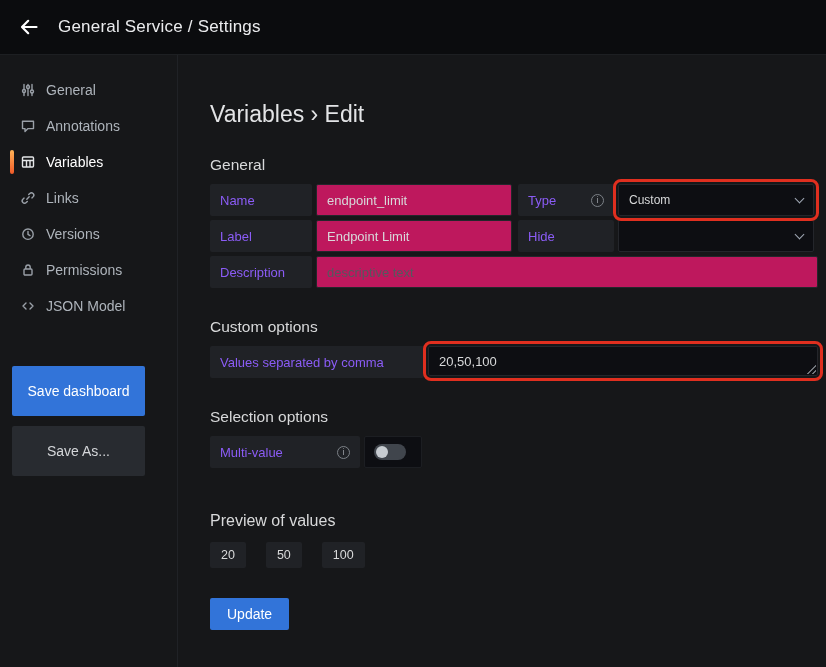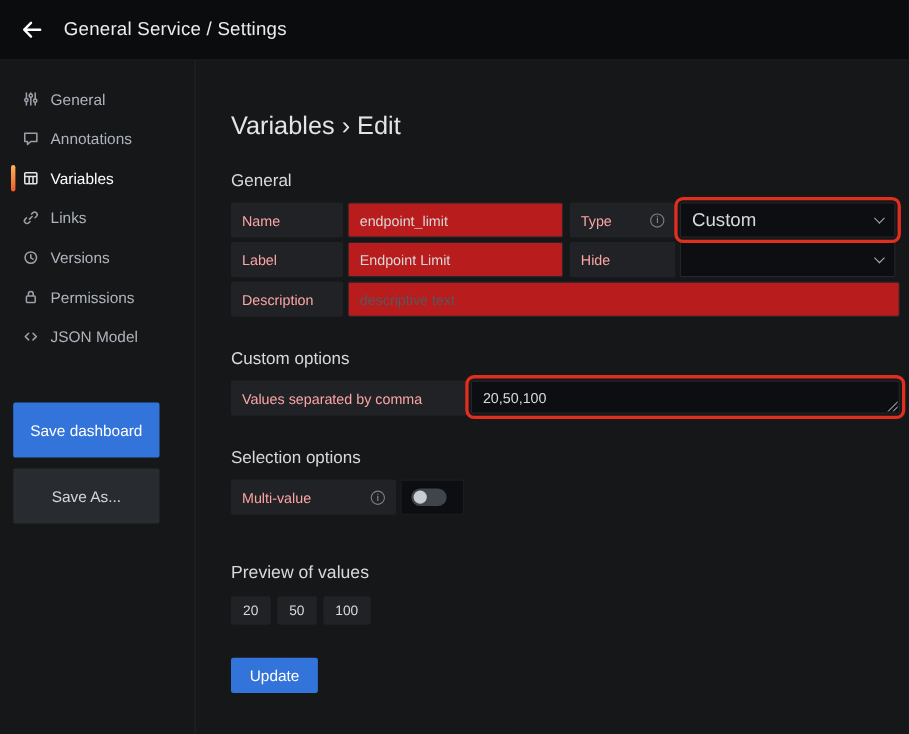--- a/index.html
+++ b/index.html
@@ -45,38 +45,38 @@
   .btn-saveas{margin:10px 12px 0;background:#282b30;color:#d4d6d9}
   
   .main{position:absolute;top:54px;left:178px;right:0;bottom:0;padding:47px 8px 0 32px}
   .page-title{font-size:23px;font-weight:400;color:#e3e4e6;margin:0}
   .section-heading{font-size:15.5px;font-weight:500;color:#d8d9da;margin:28px 0 10px}
   .section-heading.tight{margin-top:30px}
   .section-heading.preview-h{margin-top:44px;font-size:16px}
   .form-row{display:flex;align-items:flex-start;margin-bottom:4px}
   .gf-label{
     background:#202226;height:32px;display:flex;align-items:center;
-    padding:0 10px;font-size:13px;font-weight:500;color:#fca5a5;
+    padding:0 10px;font-size:13px;font-weight:500;color:#8b5cf6;
     border-radius:2px;margin-right:4px;flex:none;
   }
   .w-102{width:102px}
   .w-96{width:96px;justify-content:space-between;margin-left:6px}
   .w-214{width:214px}
   .w-150{width:150px;justify-content:space-between}
   .gf-input{
-    background:#b91c1c;border:1px solid #24262b;border-radius:2px;height:32px;
+    background:#be185d;border:1px solid #24262b;border-radius:2px;height:32px;
     padding:0 10px;color:#d8d9da;font-size:13px;font-family:inherit;outline:none;
   }
   .gf-input::placeholder{color:#55585e}
   .w-input{width:196px;flex:none}
   .grow{flex:1 1 auto}
   .gf-select{
     width:196px;height:32px;background:#0d0e12;border:1px solid #24262b;border-radius:2px;
     display:flex;align-items:center;justify-content:space-between;padding:0 10px;
-    font-size:17px;color:#d8d9da;cursor:pointer;gap:24px;
+    font-size:12px;color:#d8d9da;cursor:pointer;gap:24px;
   }
   .caret{width:7px;height:7px;border-right:1.5px solid #9fa7b3;border-bottom:1.5px solid #9fa7b3;
     transform:rotate(45deg);margin-top:-3px;flex:none}
   .rel{position:relative;flex:none}
   .ring{position:absolute;inset:-5px;border:3px solid var(--highlight-red);border-radius:8px;pointer-events:none;z-index:3}
   .gf-textarea{
     width:390px;height:30px;resize:none;overflow:hidden;display:block;
     background:#0d0e12;border:1px solid #24262b;border-radius:2px;
     color:#d8d9da;font-size:13px;font-family:inherit;padding:7px 10px;line-height:16px;outline:none;
   }
@@ -89,21 +89,21 @@
     display:flex;align-items:center;justify-content:center;color:#9b9fa6;
     font-size:9px;line-height:1;margin-left:8px;
   }
   .info-icon::before{content:"i"}
   .toggle-box{
     width:58px;height:32px;background:#0d0e12;border:1px solid #1c1e22;border-radius:2px;
     display:flex;align-items:center;padding-left:9px;cursor:pointer;flex:none;
   }
   .switch{width:32px;height:16px;background:#40454c;border-radius:9px;position:relative}
   .switch::after{content:"";position:absolute;left:2px;top:2px;width:12px;height:12px;border-radius:50%;background:#c7ccd1}
-  .chips{display:flex;gap:6px;margin-top:12px}
+  .chips{display:flex;gap:20px;margin-top:12px}
   .chip{background:#202226;border-radius:2px;padding:6px 11px;font-size:12.5px;font-weight:500;color:#d8d9da}
   .btn-update{margin-top:30px;background:var(--accent-blue);color:#fff;border:none;border-radius:2px;
     padding:8px 17px;font-size:14px;font-weight:400;font-family:inherit;cursor:pointer}
   svg{display:block}
 </style>
 </head>
 <body>
 
 <div class="header">
   <button class="back-btn">

